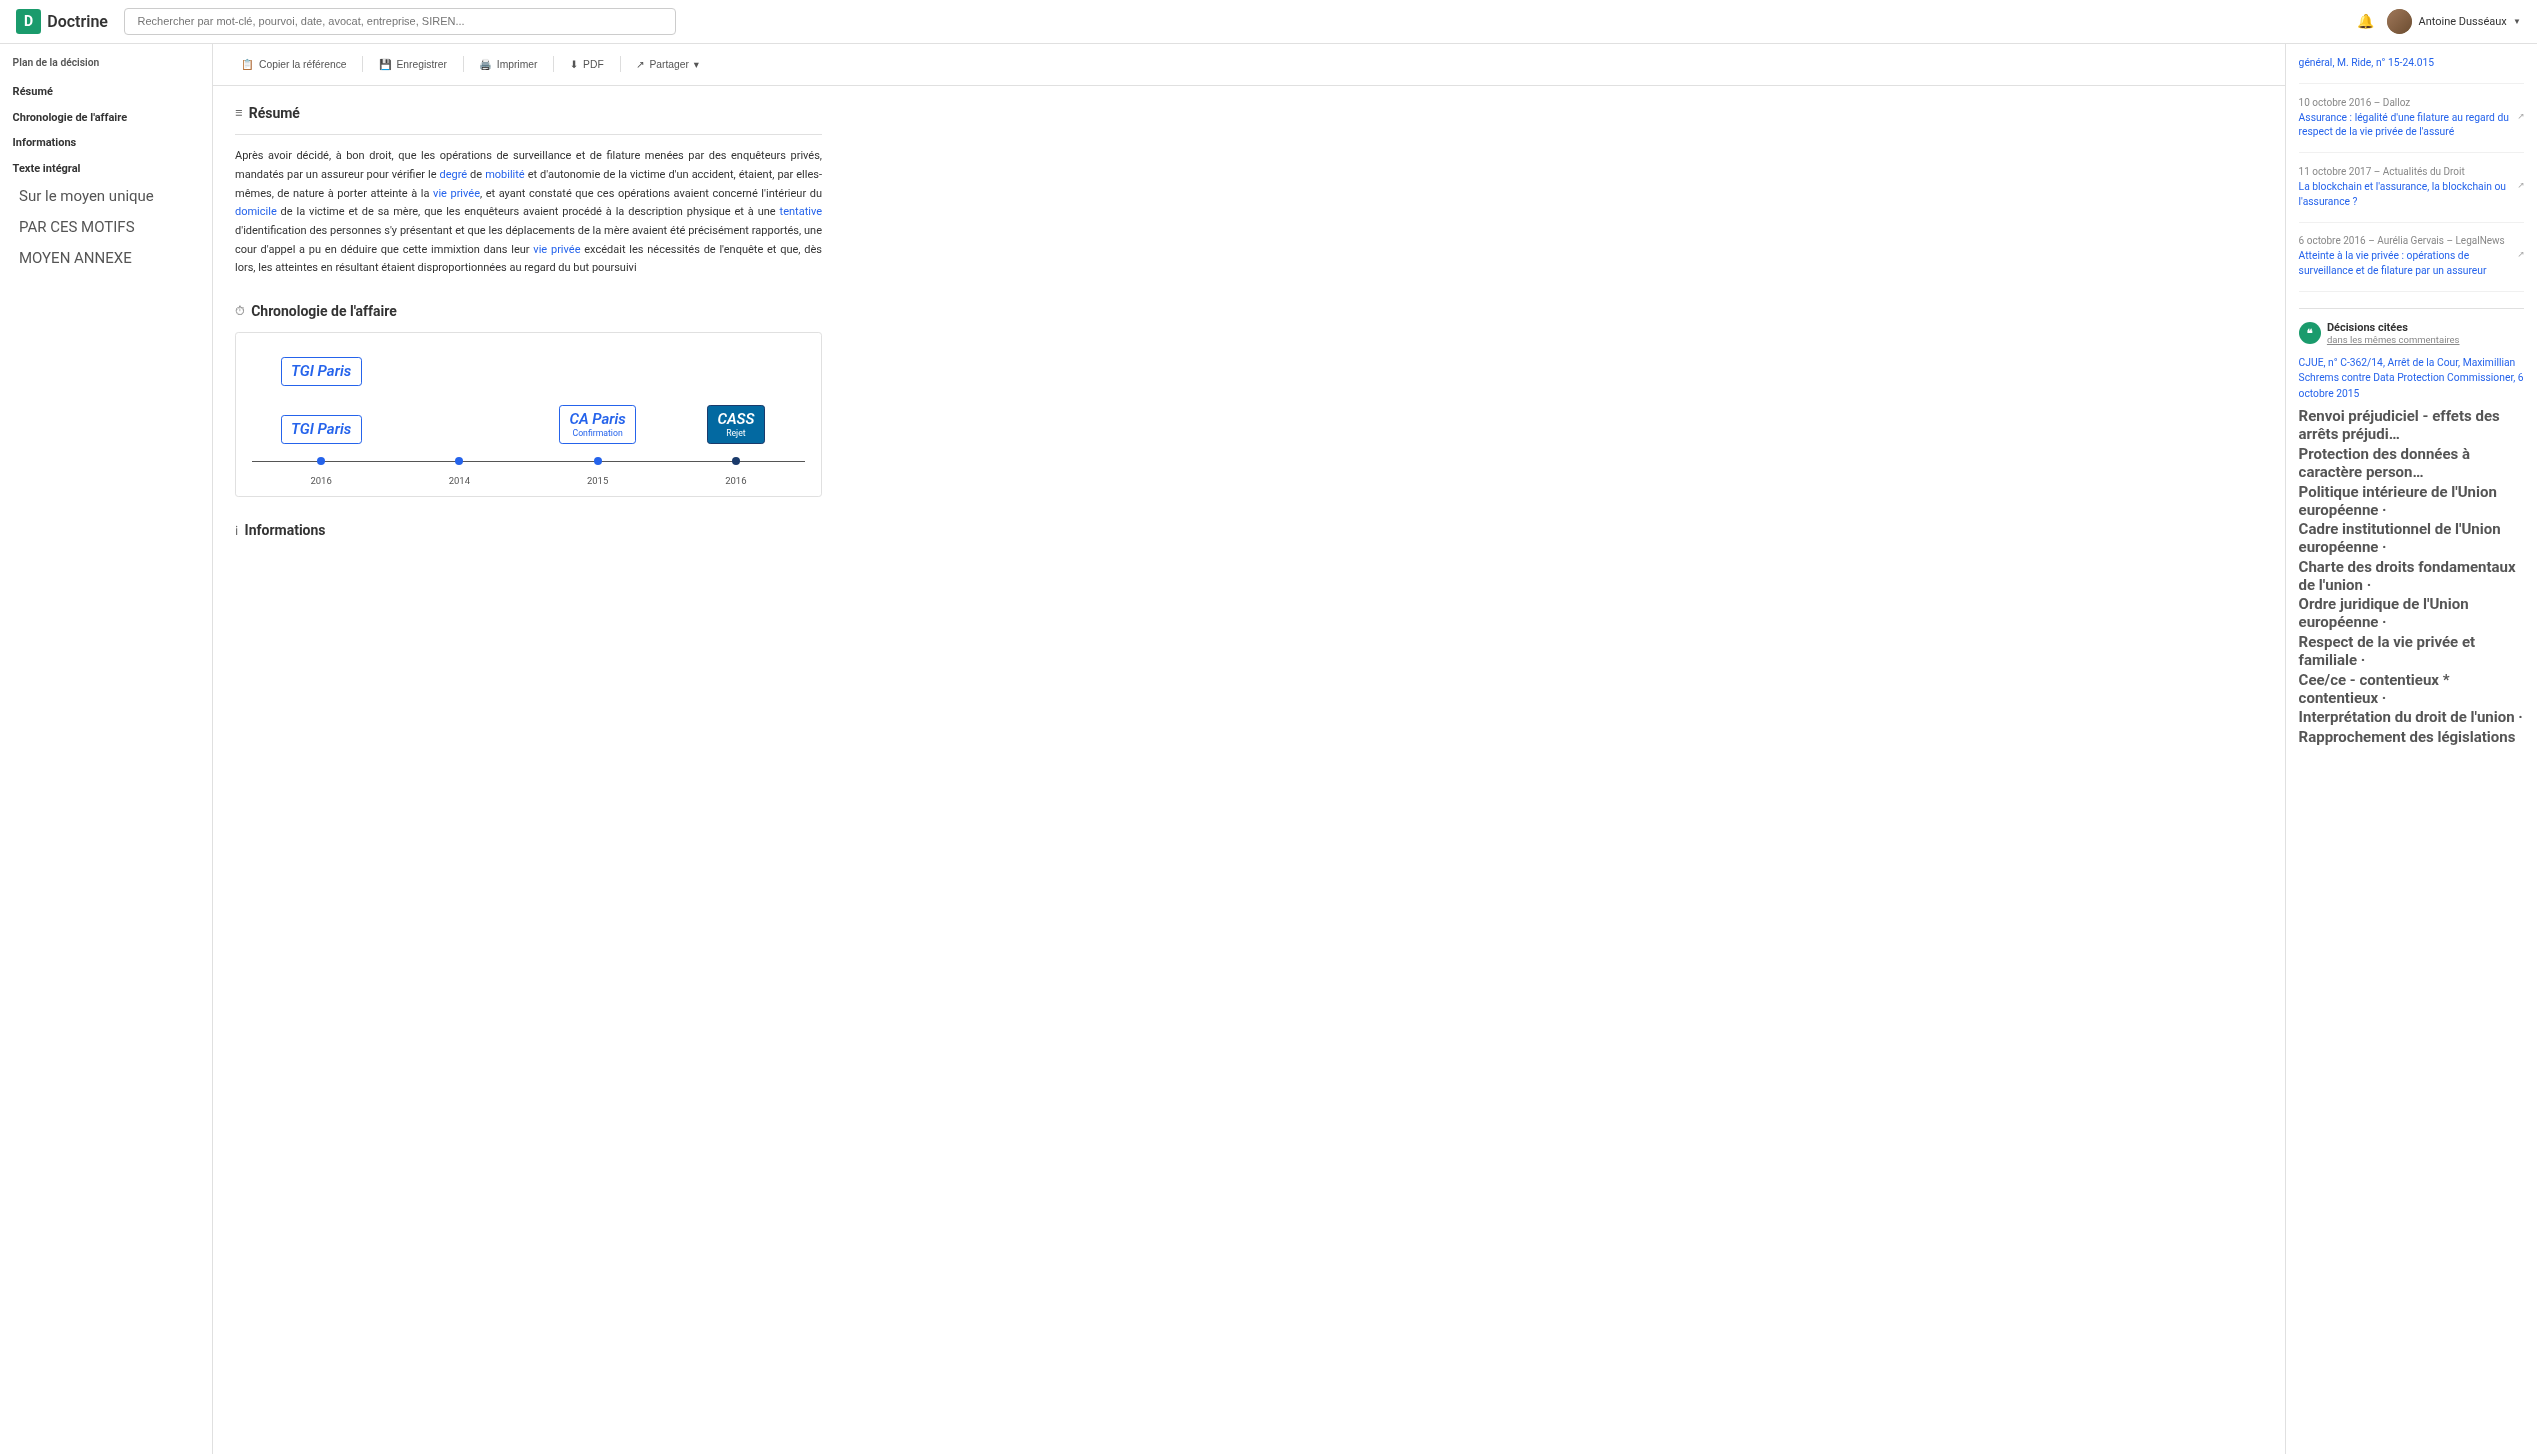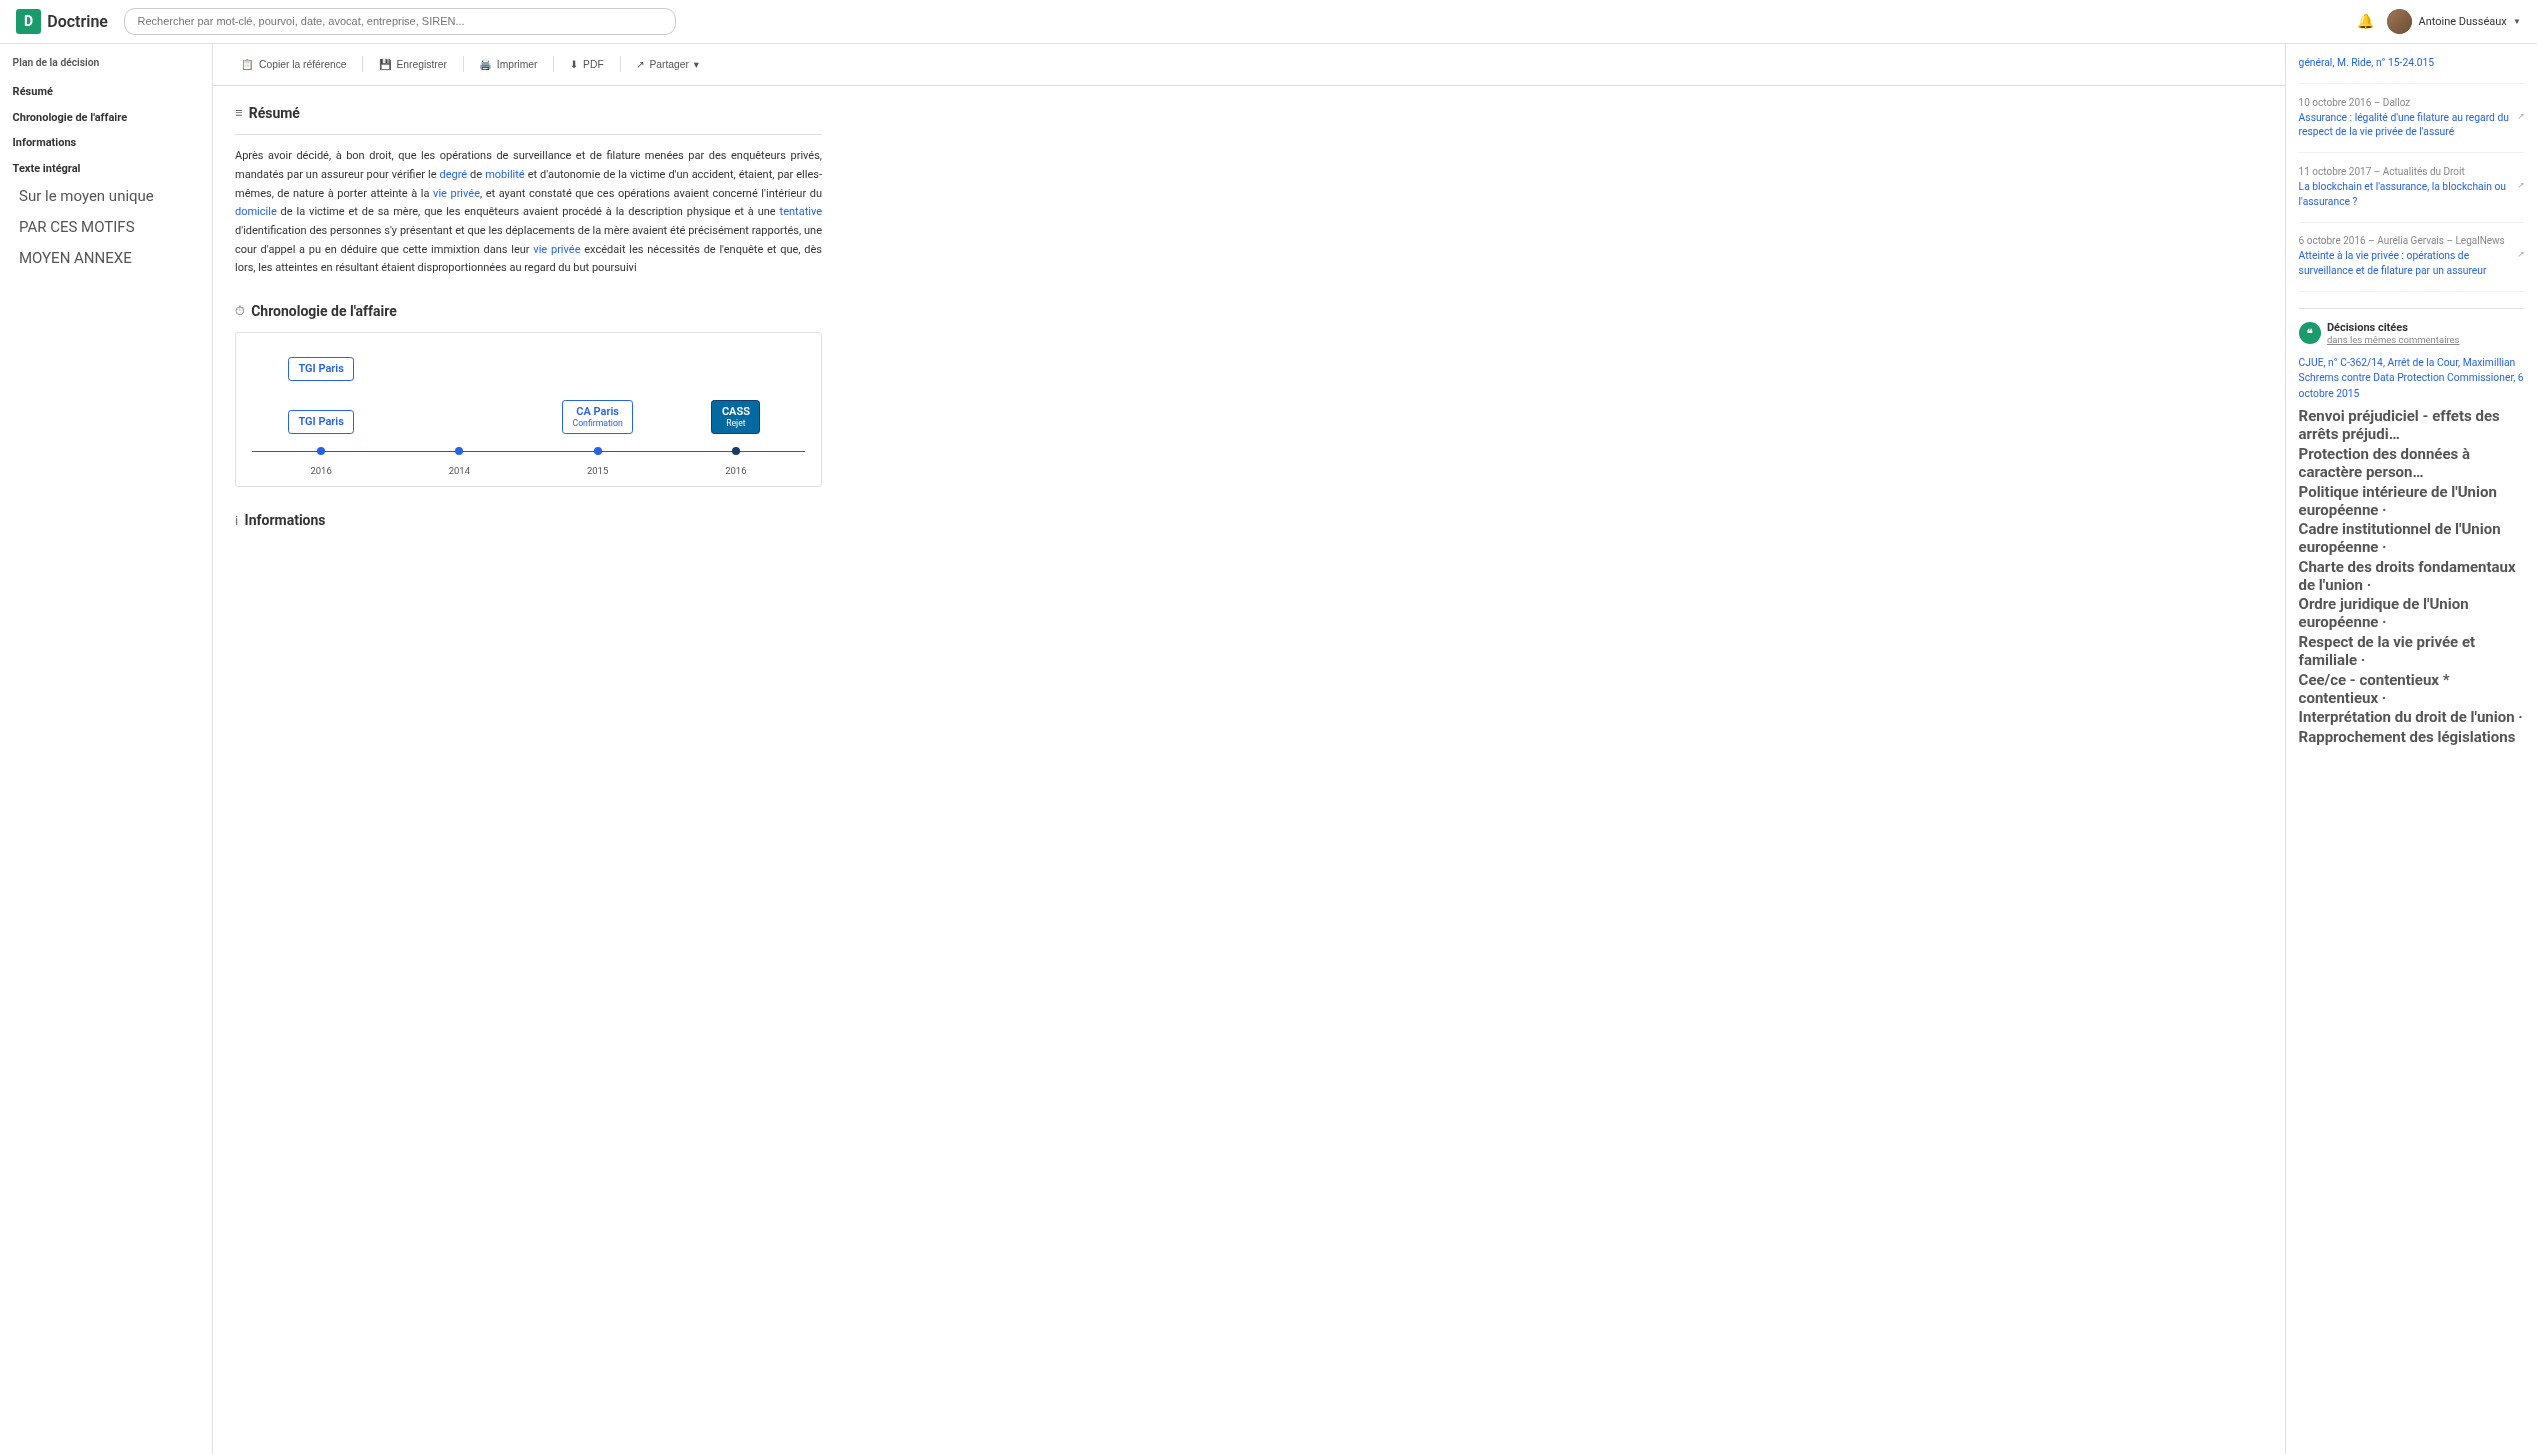--- a/index.html
+++ b/index.html
@@ -37,21 +37,21 @@
     .logo-text {
       font-size: 16px;
       font-weight: 600;
       color: #333;
     }
     .search-bar {
       flex: 1;
       max-width: 552px;
       padding: 6.3px 12.6px;
       border: 0.8px solid #ccc;
-      border-radius: 11px;
+      border-radius: 4px;
       font-size: 11px;
       color: #555;
       outline: none;
     }
     .header-right {
       margin-left: auto;
       display: flex;
       align-items: center;
       gap: 12.6px;
     }
@@ -221,21 +221,22 @@
       cursor: pointer;
       margin-bottom: 6.3px;
     }
     .timeline-box.filled {
       background: #0369a1;
       color: #fff;
       border-color: #1a3a6b;
     }
     .timeline-box .box-title {
       font-weight: 600;
-      font-size: 11px;
+      font-size: 15px;
+      font-style: italic;
     }
     .timeline-box .box-sub {
       font-size: 8.7px;
     }
     .timeline-dots-row {
       display: flex;
       width: 100%;
       position: relative;
     }
     .timeline-dots-row::before {

